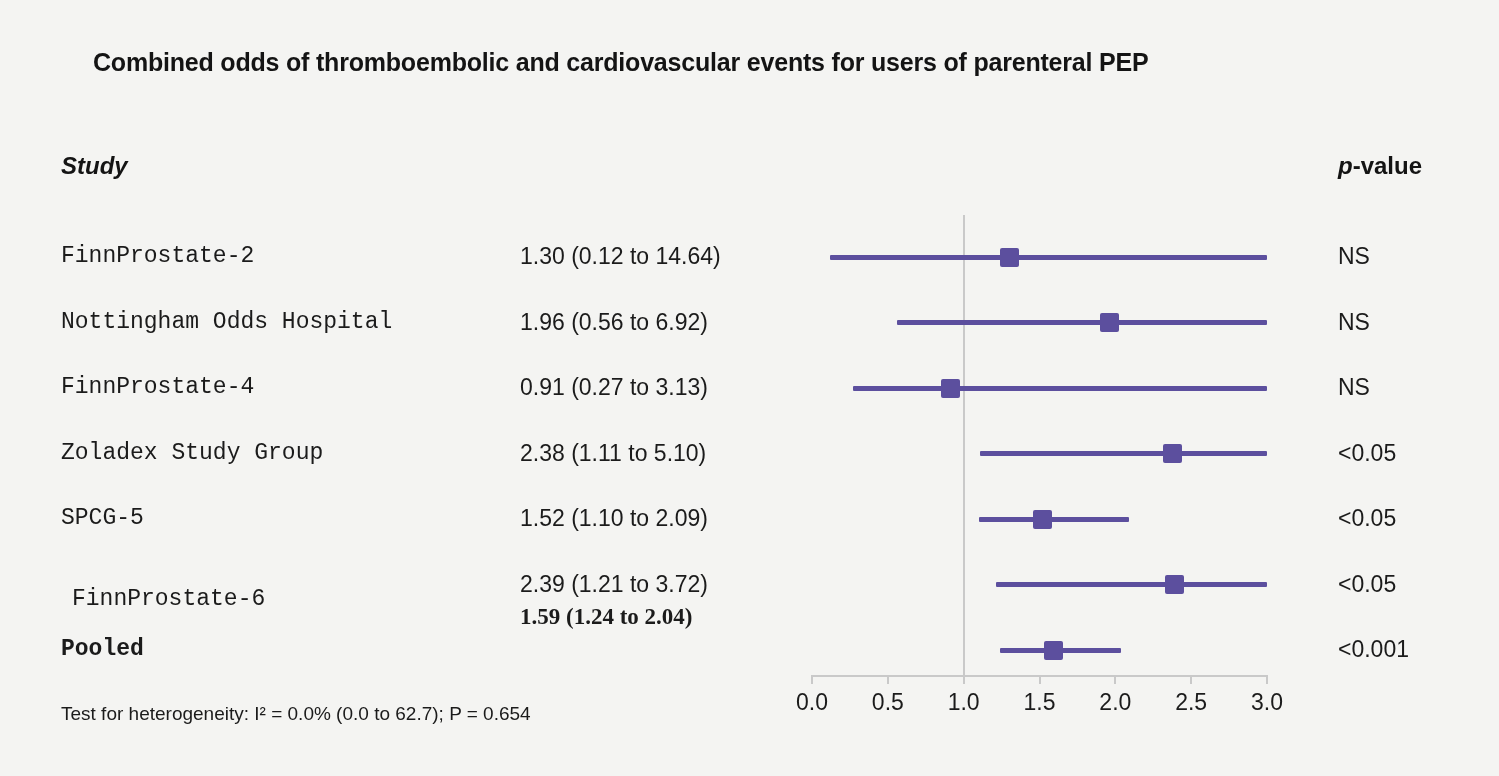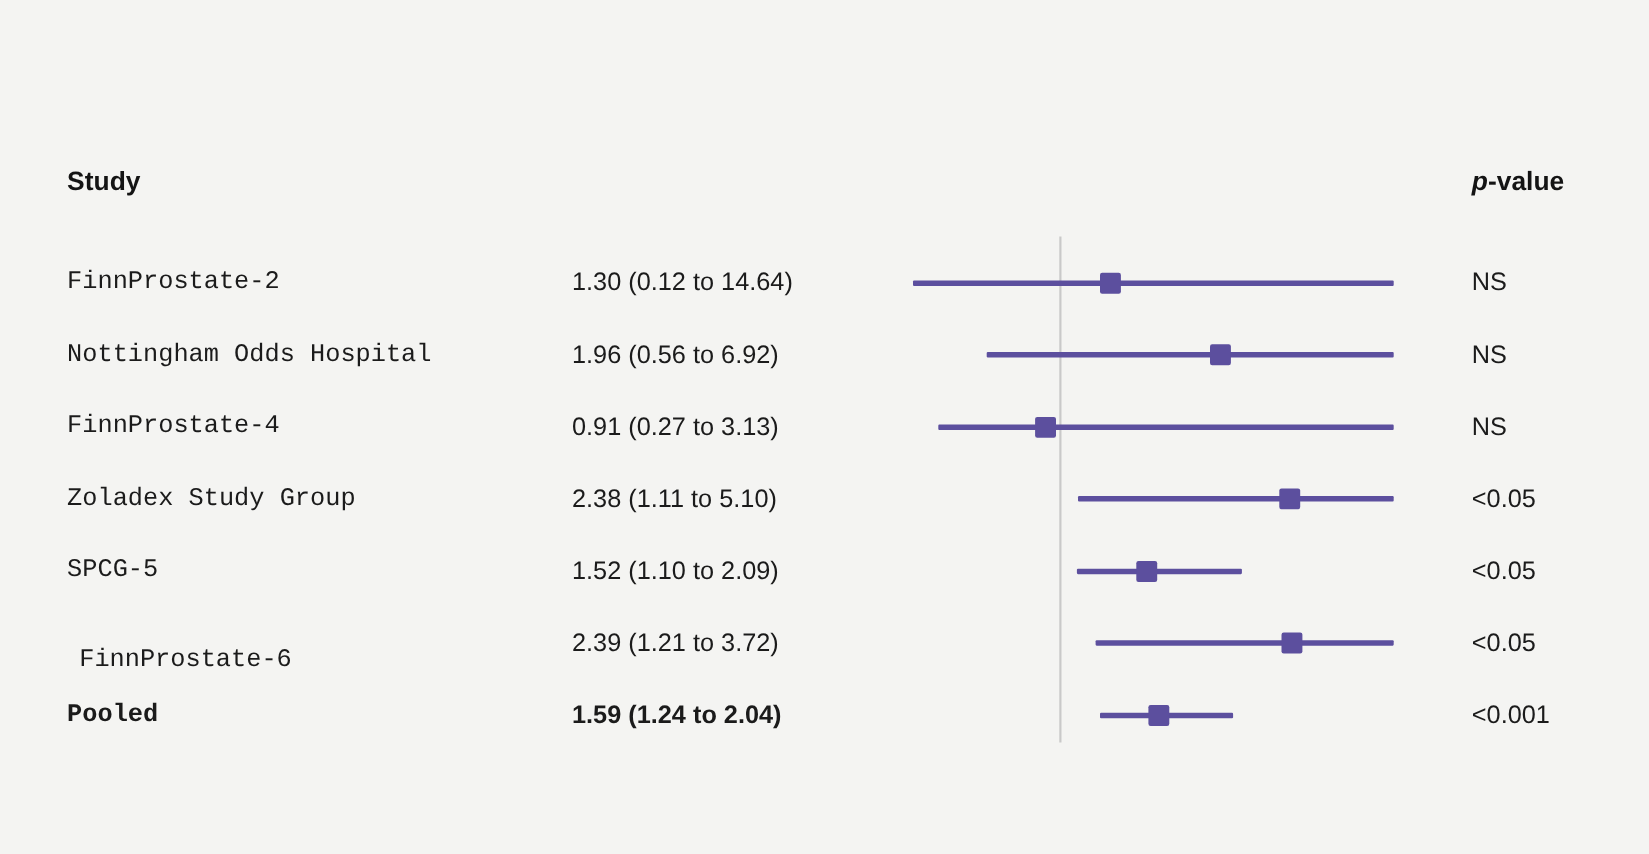--- a/index.html
+++ b/index.html
@@ -31,21 +31,21 @@
   }
 
   
   .hdr {
     position: absolute;
     top: 152px;
     font-size: 24px;
     font-weight: bold;
     color: #141414;
   }
-  .hdr-study { left: 61px; }
+  .hdr-study { left: 61px; font-style: italic; }
   .hdr-or { left: 520px; }
   .hdr-p { left: 1338px; }
   .hdr-p i { font-style: italic; }
 
   
   .row-label {
     position: absolute;
     font-size: 23px;
     color: #1b1b1b;
     white-space: nowrap;
@@ -123,20 +123,21 @@
     font-size: 19px;
     color: #1b1b1b;
     white-space: nowrap;
   }
 </style>
 </head>
 <body>
 
 <div class="canvas">
 
+  <div class="title">Combined odds of thromboembolic and cardiovascular events for users of parenteral PEP</div>
 
   <div class="hdr hdr-study">Study</div>
   <div class="hdr hdr-p"><i>p</i><span>-value</span></div>
 
   <div id="rows-layer">
       <div class="row-label col-study" style="top: 243px;">FinnProstate-2</div>
       <div class="row-label col-or" style="top: 243px;">1.30 (0.12 to 14.64)</div>
       <div class="row-label col-p" style="top: 243px;">NS</div>
       <div class="row-label col-study" style="top: 308.5px;">Nottingham Odds Hospital</div>
       <div class="row-label col-or" style="top: 308.5px;">1.96 (0.56 to 6.92)</div>
@@ -147,21 +148,21 @@
       <div class="row-label col-study" style="top: 439.5px;">Zoladex Study Group</div>
       <div class="row-label col-or" style="top: 439.5px;">2.38 (1.11 to 5.10)</div>
       <div class="row-label col-p" style="top: 439.5px;">&lt;0.05</div>
       <div class="row-label col-study" style="top: 505px;">SPCG-5</div>
       <div class="row-label col-or" style="top: 505px;">1.52 (1.10 to 2.09)</div>
       <div class="row-label col-p" style="top: 505px;">&lt;0.05</div>
       <div class="row-label col-study" style="top: 586px; margin-left: 11px;">FinnProstate-6</div>
       <div class="row-label col-or" style="top: 570.5px;">2.39 (1.21 to 3.72)</div>
       <div class="row-label col-p" style="top: 570.5px;">&lt;0.05</div>
       <div class="row-label col-study bold" style="top: 636px;">Pooled</div>
-      <div class="row-label col-or bold" style="top: 636px;">1.59 (1.24 to 2.04)</div>
+      <div class="row-label col-or bold" style="top: 604px; font-family: Liberation Serif, serif;">1.59 (1.24 to 2.04)</div>
       <div class="row-label col-p" style="top: 636px;">&lt;0.001</div>
     </div>
 
   <div class="plot" id="plot">
     <div class="vline" id="vline" style="left: 150.667px;"></div>
   <div class="ci" style="left: 18.2px; width: 436.8px; top: 39.5px;"></div>
       <div class="pt" style="left: 187.667px; top: 32.5px;"></div>
       <div class="ci" style="left: 84.9333px; width: 370.067px; top: 105px;"></div>
       <div class="pt" style="left: 287.767px; top: 98px;"></div>
       <div class="ci" style="left: 40.95px; width: 414.05px; top: 170.5px;"></div>
@@ -169,14 +170,32 @@
       <div class="ci" style="left: 168.35px; width: 286.65px; top: 236px;"></div>
       <div class="pt" style="left: 351.467px; top: 229px;"></div>
       <div class="ci" style="left: 166.833px; width: 150.15px; top: 301.5px;"></div>
       <div class="pt" style="left: 221.033px; top: 294.5px;"></div>
       <div class="ci" style="left: 183.517px; width: 271.483px; top: 367px;"></div>
       <div class="pt" style="left: 352.983px; top: 360px;"></div>
       <div class="ci" style="left: 188.067px; width: 121.333px; top: 432.5px;"></div>
       <div class="pt" style="left: 231.65px; top: 425.5px;"></div>
     </div>
 
-
+  <div class="axis" id="axis">
+    <div class="axis-line"></div>
+  <div class="tick" style="left: -1px;"></div>
+      <div class="ticklabel" style="left: 0px;">0.0</div>
+      <div class="tick" style="left: 74.8333px;"></div>
+      <div class="ticklabel" style="left: 75.8333px;">0.5</div>
+      <div class="tick" style="left: 150.667px;"></div>
+      <div class="ticklabel" style="left: 151.667px;">1.0</div>
+      <div class="tick" style="left: 226.5px;"></div>
+      <div class="ticklabel" style="left: 227.5px;">1.5</div>
+      <div class="tick" style="left: 302.333px;"></div>
+      <div class="ticklabel" style="left: 303.333px;">2.0</div>
+      <div class="tick" style="left: 378.167px;"></div>
+      <div class="ticklabel" style="left: 379.167px;">2.5</div>
+      <div class="tick" style="left: 454px;"></div>
+      <div class="ticklabel" style="left: 455px;">3.0</div>
+    </div>
+
+  <div class="footnote">Test for heterogeneity: I² = 0.0% (0.0 to 62.7); P = 0.654</div>
 </div>
 
 </body></html>

